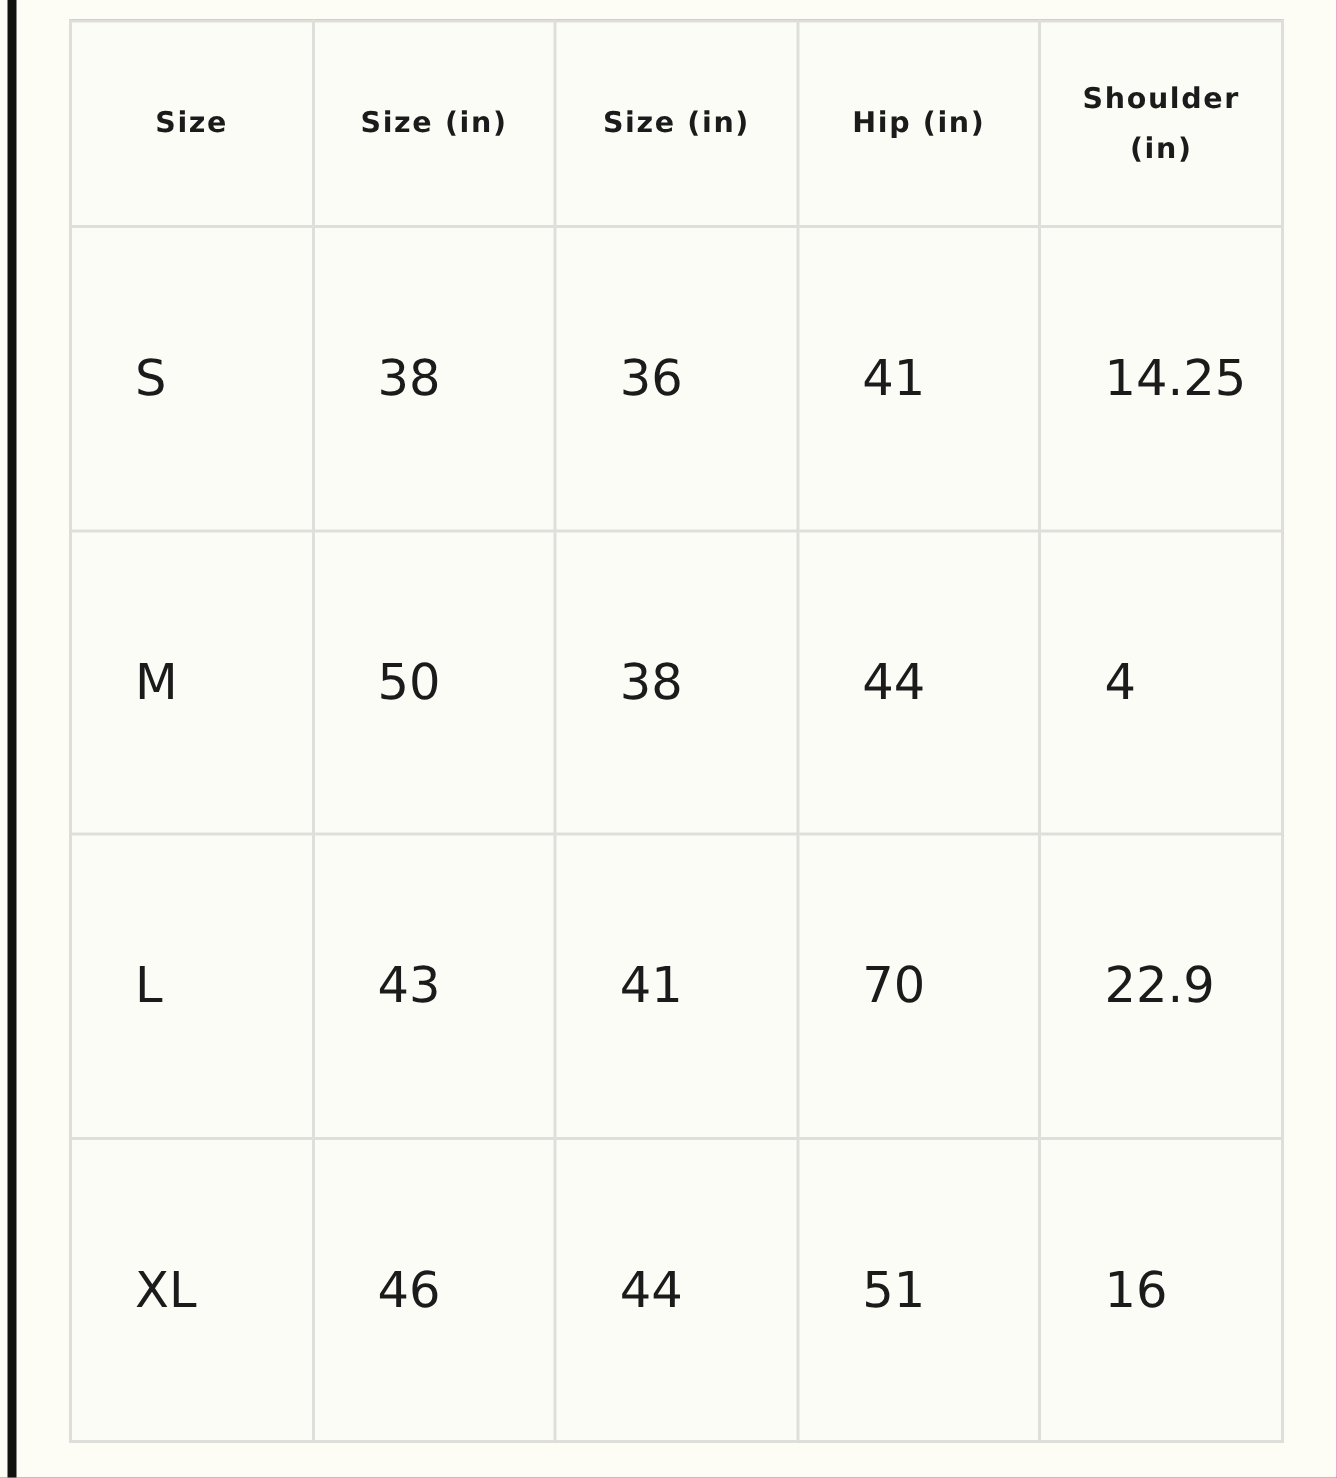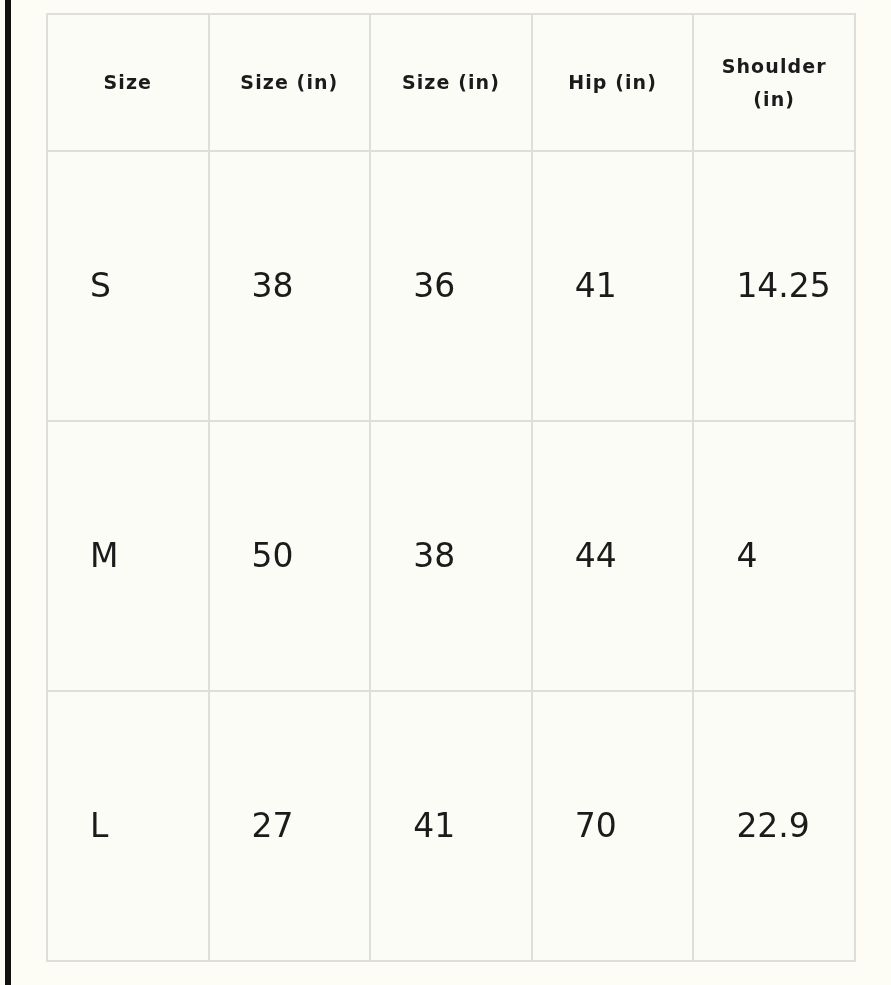--- a/index.html
+++ b/index.html
@@ -107,20 +107,27 @@
       </tr>
       <tr>
         <td>M</td>
         <td>50</td>
         <td>38</td>
         <td>44</td>
         <td>4</td>
       </tr>
       <tr>
         <td>L</td>
-        <td>27</td>
+        <td>43</td>
         <td>41</td>
         <td>70</td>
         <td>22.9</td>
+      </tr>
+      <tr>
+        <td>XL</td>
+        <td>46</td>
+        <td>44</td>
+        <td>51</td>
+        <td>16</td>
       </tr>
     </tbody>
   </table>
 </div>
 
 </body></html>

